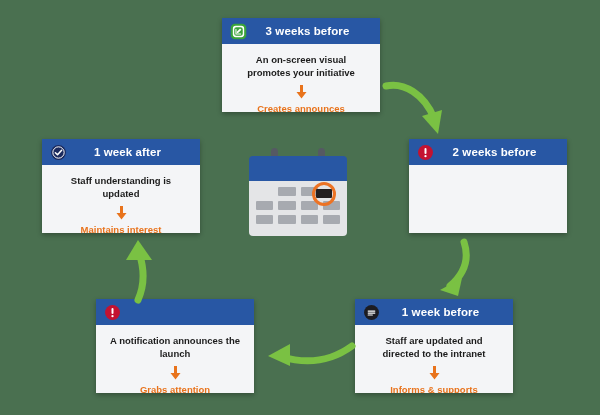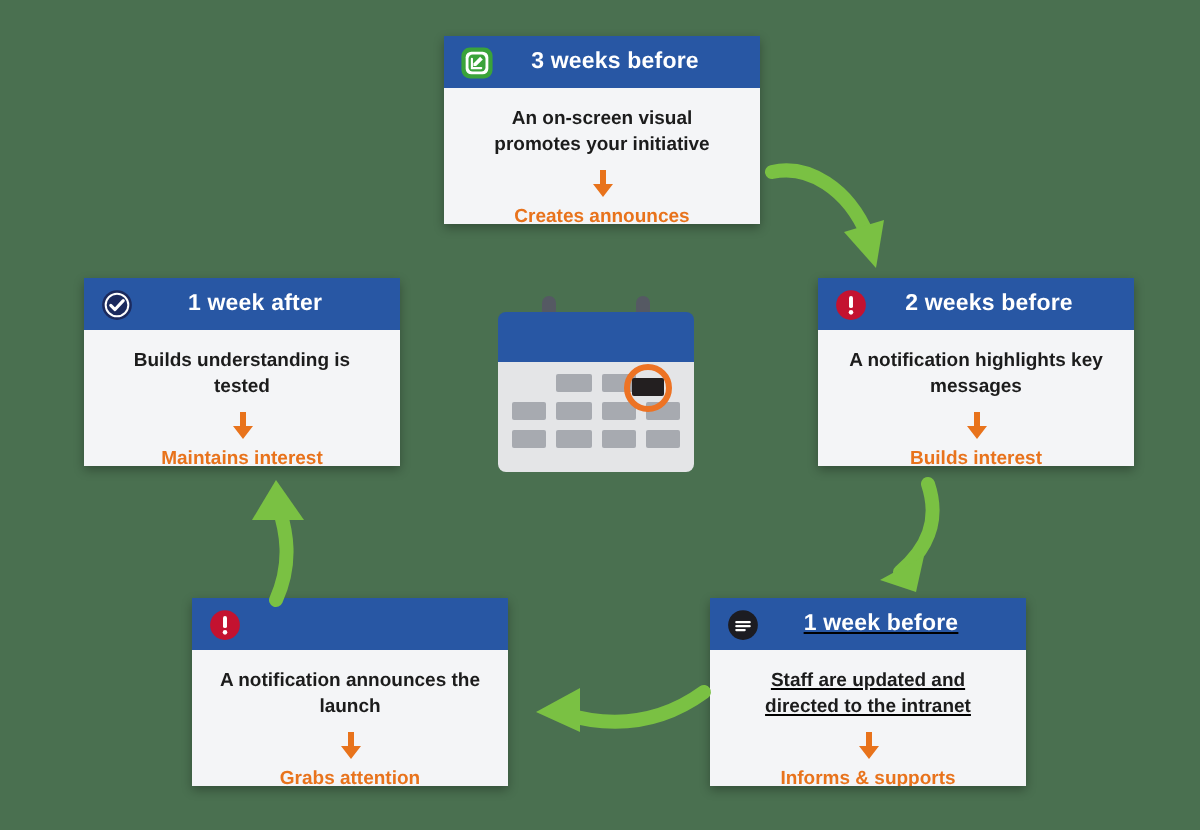--- a/index.html
+++ b/index.html
@@ -200,33 +200,24 @@
     <div class="card-header">
       <span class="hdr-icon">
         <svg width="17" height="17" viewBox="0 0 24 24">
           <circle cx="12" cy="12" r="10.5" fill="#c41230"></circle>
           <rect x="10.6" y="5.6" width="2.8" height="8.6" rx="1.4" fill="#ffffff"></rect>
           <circle cx="12" cy="17.2" r="1.6" fill="#ffffff"></circle>
         </svg>
       </span>
       <span class="hdr-title">2 weeks before</span>
     </div>
-    <div class="card-body">
-      <div class="body-text">A notification highlights key messages</div>
-      <div class="down-arrow">
-        <svg width="11" height="14" viewBox="0 0 11 14">
-          <path d="M4 0 H7 V7 H10.5 L5.5 13.5 L0.5 7 H4 Z" fill="#e8731c"></path>
-        </svg>
-      </div>
-      <div class="outcome-text">Builds interest</div>
-    </div>
-
-  </div>
-
-  <div class="card" style="left:355px; top:299px; width:158px; height:94px;text-decoration:underline;">
+
+  </div>
+
+  <div class="card" style="left:355px; top:299px; width:158px; height:94px;">
     <div class="card-header">
       <span class="hdr-icon">
         <svg width="17" height="17" viewBox="0 0 24 24">
           <circle cx="12" cy="12" r="10.5" fill="#1c1c22"></circle>
           <rect x="6.5" y="9.2" width="11" height="1.6" rx="0.8" fill="#ffffff"></rect>
           <rect x="6.5" y="12.0" width="11" height="1.6" rx="0.8" fill="#ffffff"></rect>
           <rect x="6.5" y="14.8" width="7.5" height="1.6" rx="0.8" fill="#ffffff"></rect>
         </svg>
       </span>
       <span class="hdr-title">1 week before</span>
@@ -270,21 +261,21 @@
       <span class="hdr-icon">
         <svg width="17" height="17" viewBox="0 0 24 24">
           <circle cx="12" cy="12" r="10.5" fill="#1b2a5e"></circle>
           <circle cx="12" cy="12" r="8" fill="none" stroke="#ffffff" stroke-width="1.4"></circle>
           <path d="M7.6 12.3 L10.6 15.2 L16.4 8.9" stroke="#ffffff" stroke-width="2.2" fill="none" stroke-linecap="round" stroke-linejoin="round"></path>
         </svg>
       </span>
       <span class="hdr-title">1 week after</span>
     </div>
     <div class="card-body">
-      <div class="body-text">Builds understanding is tested</div>
+      <div class="body-text">Staff understanding is updated</div>
       <div class="down-arrow">
         <svg width="11" height="14" viewBox="0 0 11 14">
           <path d="M4 0 H7 V7 H10.5 L5.5 13.5 L0.5 7 H4 Z" fill="#e8731c"></path>
         </svg>
       </div>
       <div class="outcome-text">Maintains interest</div>
     </div>
     <div class="card-footer"></div>
   </div>
 

